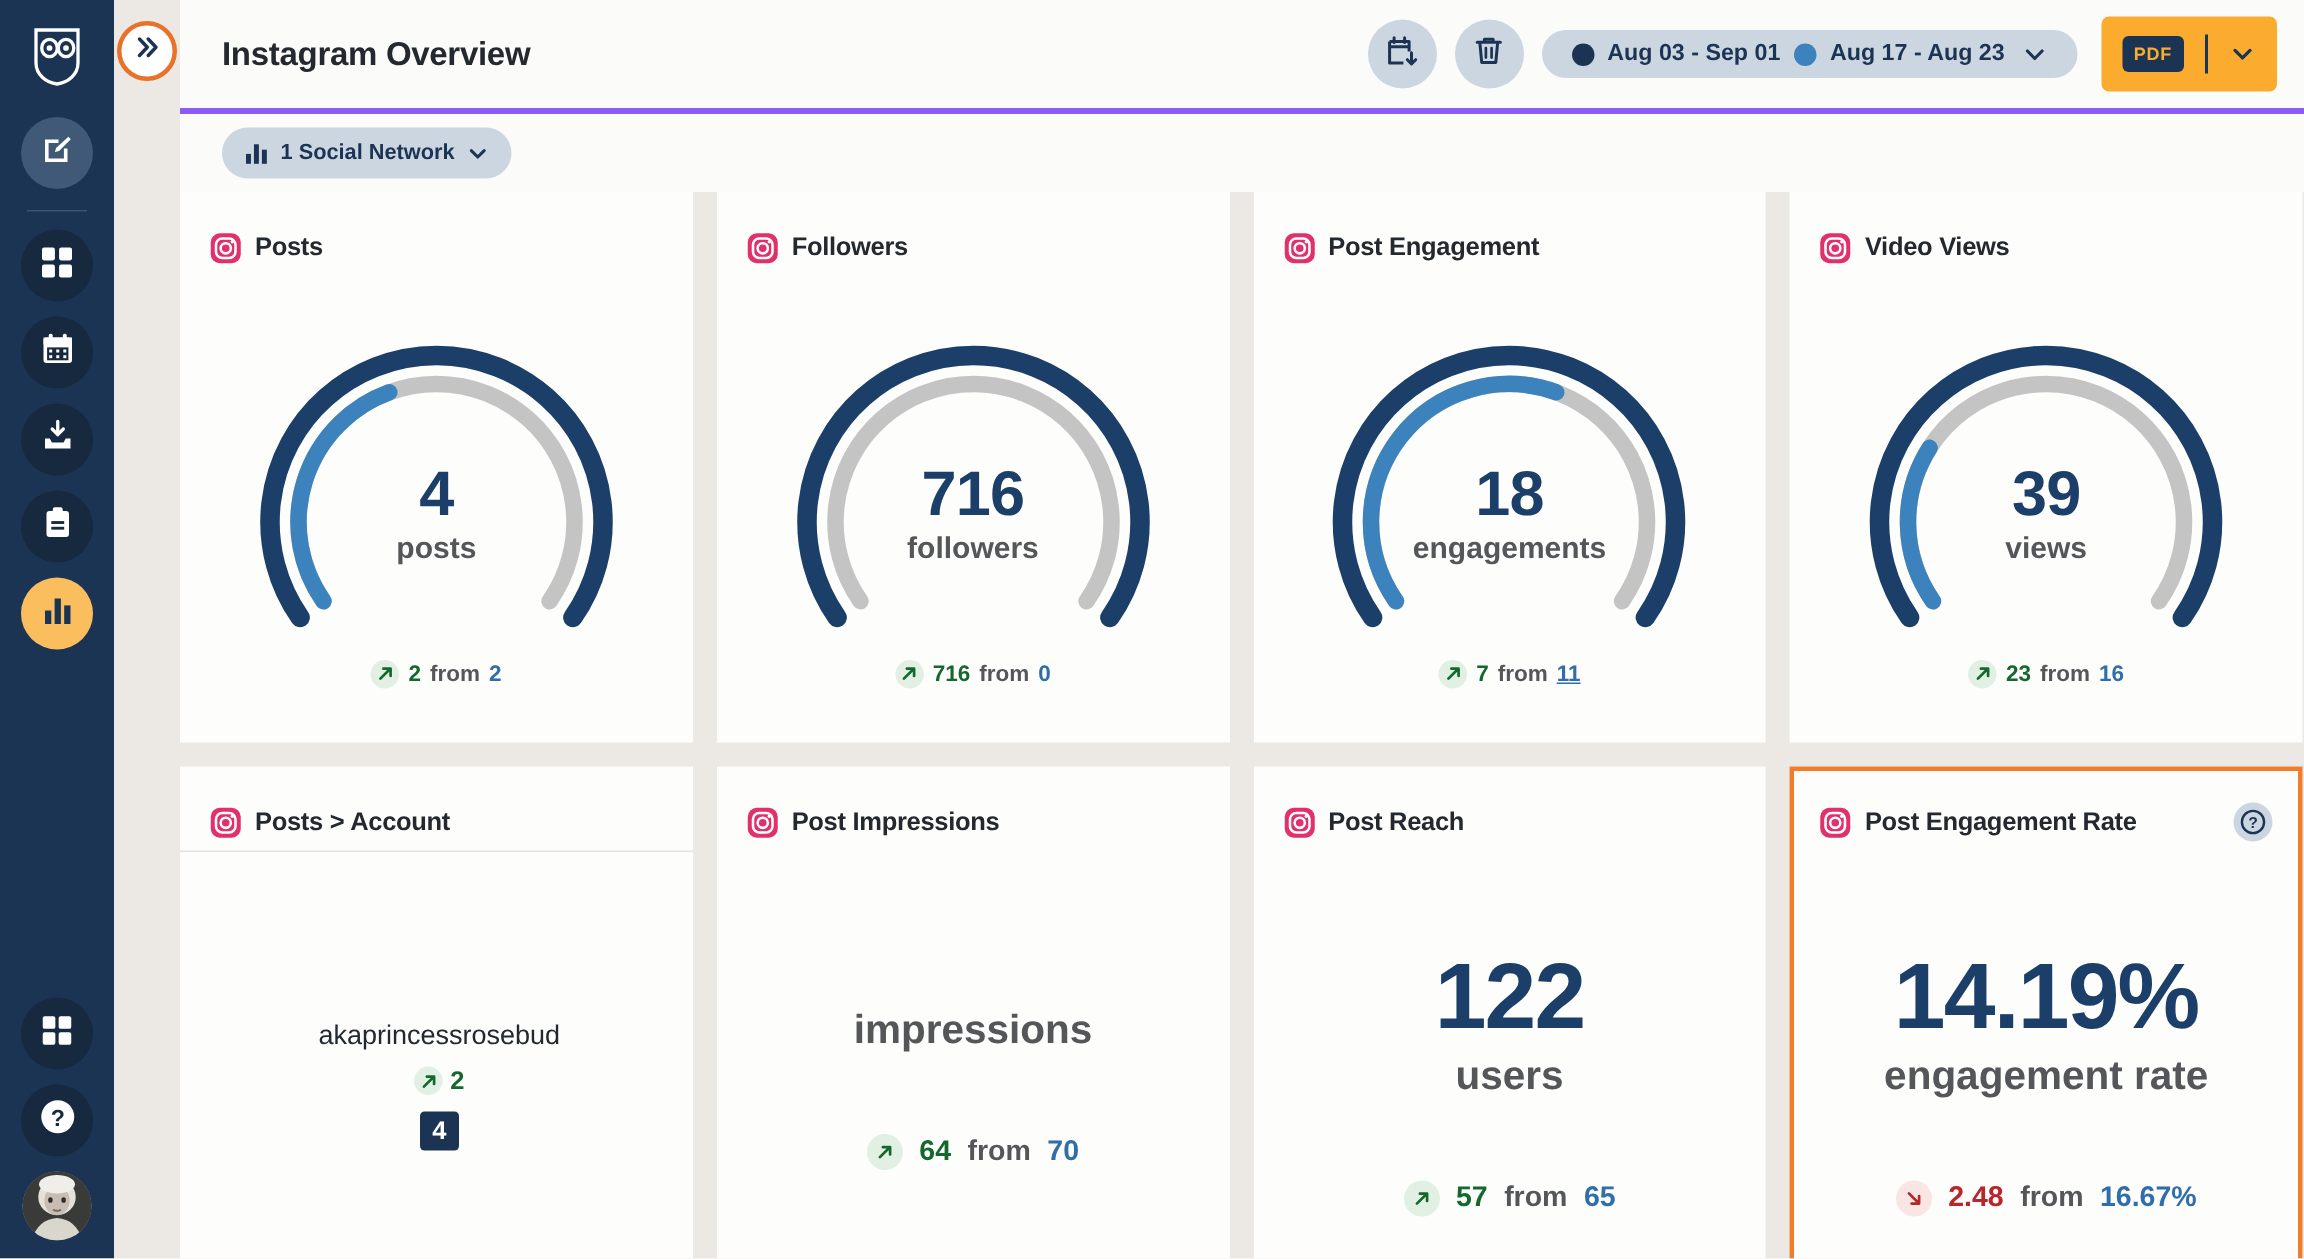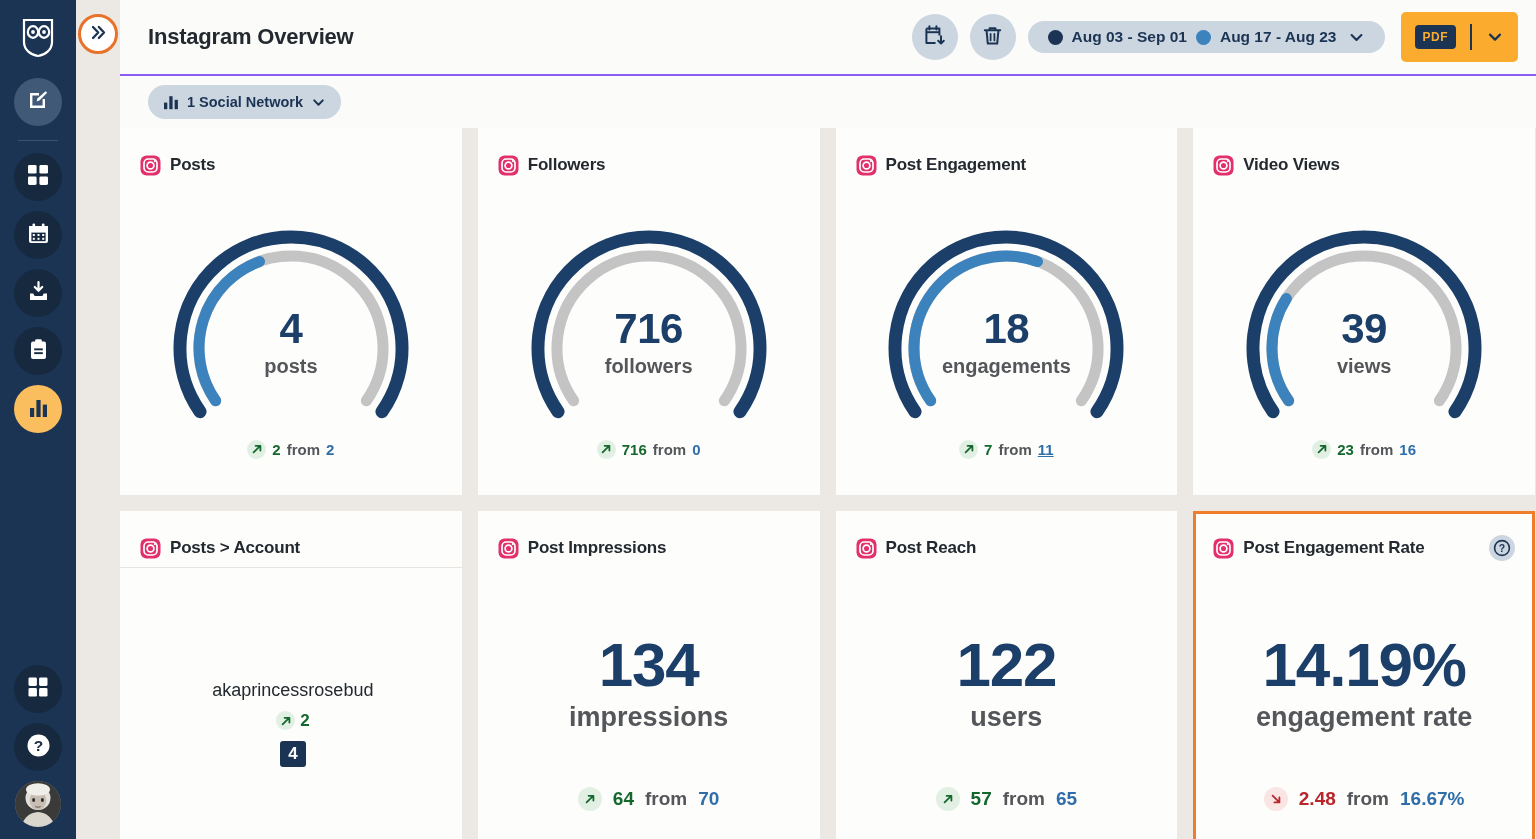--- a/index.html
+++ b/index.html
@@ -56,21 +56,21 @@
   }
 
   
   .main {
     flex: 1; height: 839px; position: relative;
     margin-left: 44px; background: #ece9e4;
     display: flex; flex-direction: column;
   }
   .topbar {
     height: 76px; background: #fbfbfa;
-    border-bottom: 2px solid #8b5cf6;
+    border-bottom: 4px solid #8b5cf6;
     display: flex; align-items: center;
     padding: 0 18px 0 28px; flex: 0 0 76px;
   }
   .page-title {
     font-size: 22px; font-weight: bold; color: #23292f;
     letter-spacing: -0.2px;
   }
   .topbar-spacer { flex: 1; }
   .round-btn {
     width: 46px; height: 46px; border-radius: 50%;
@@ -574,21 +574,20 @@
               <span class="ig-icon"><svg width="21" height="21" viewBox="0 0 21 21">
                   <rect x="0.5" y="0.5" width="20" height="20" rx="6" fill="#e1306c"></rect>
                   <rect x="4" y="4" width="13" height="13" rx="4.2" fill="none" stroke="#ffffff" stroke-width="1.7"></rect>
                   <circle cx="10.5" cy="10.5" r="3.4" fill="none" stroke="#ffffff" stroke-width="1.7"></circle>
                   <circle cx="14.9" cy="6.1" r="1.15" fill="#ffffff"></circle>
                 </svg></span>
               <span class="card-title">Post Impressions</span>
             </div>
             <div class="card-body">
               <div class="big-wrap">
-                <div class="big-value">134</div>
                 <div class="big-label">impressions</div>
                 <div class="big-delta">
                   <span class="delta-arrow up">
                     <svg width="12" height="12" viewBox="0 0 12 12">
                       <path d="M2.6 9.4 L9.2 2.8 M4.6 2.8 H9.4 V7.6" stroke="#14682d" stroke-width="1.8" fill="none" stroke-linecap="round" stroke-linejoin="round"></path>
                     </svg>
                   </span>
                   <span class="delta-num up">64</span>
                   <span>from</span>
                   <span class="delta-prev">70</span>

